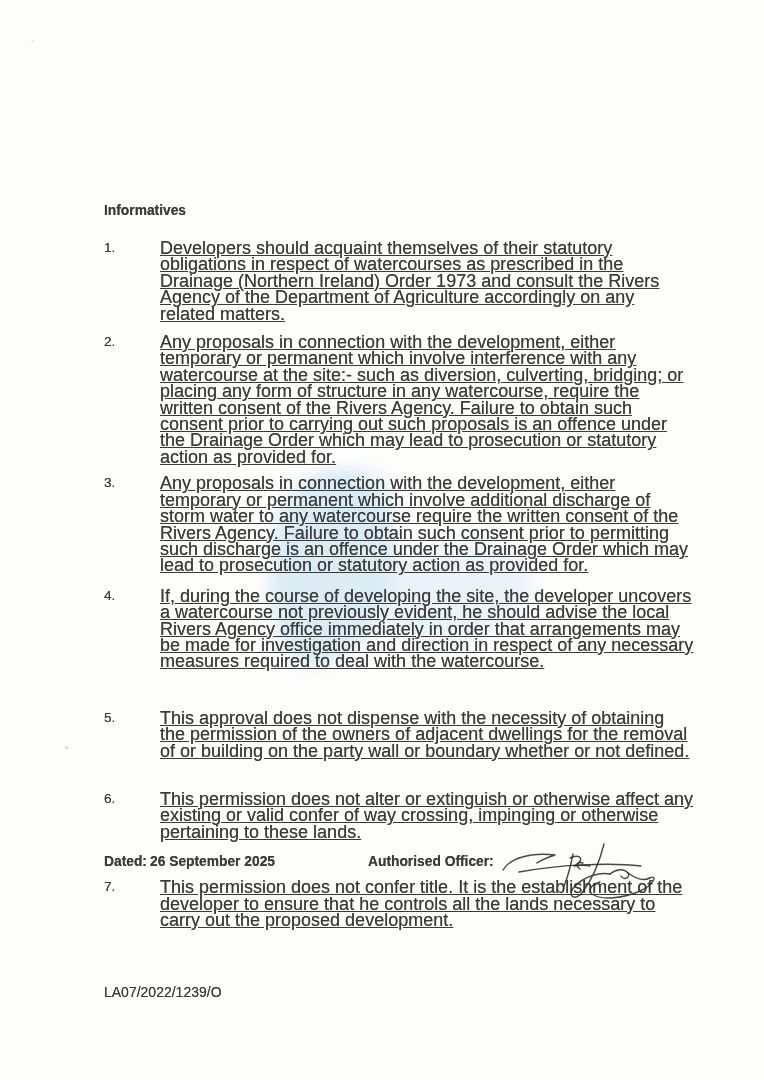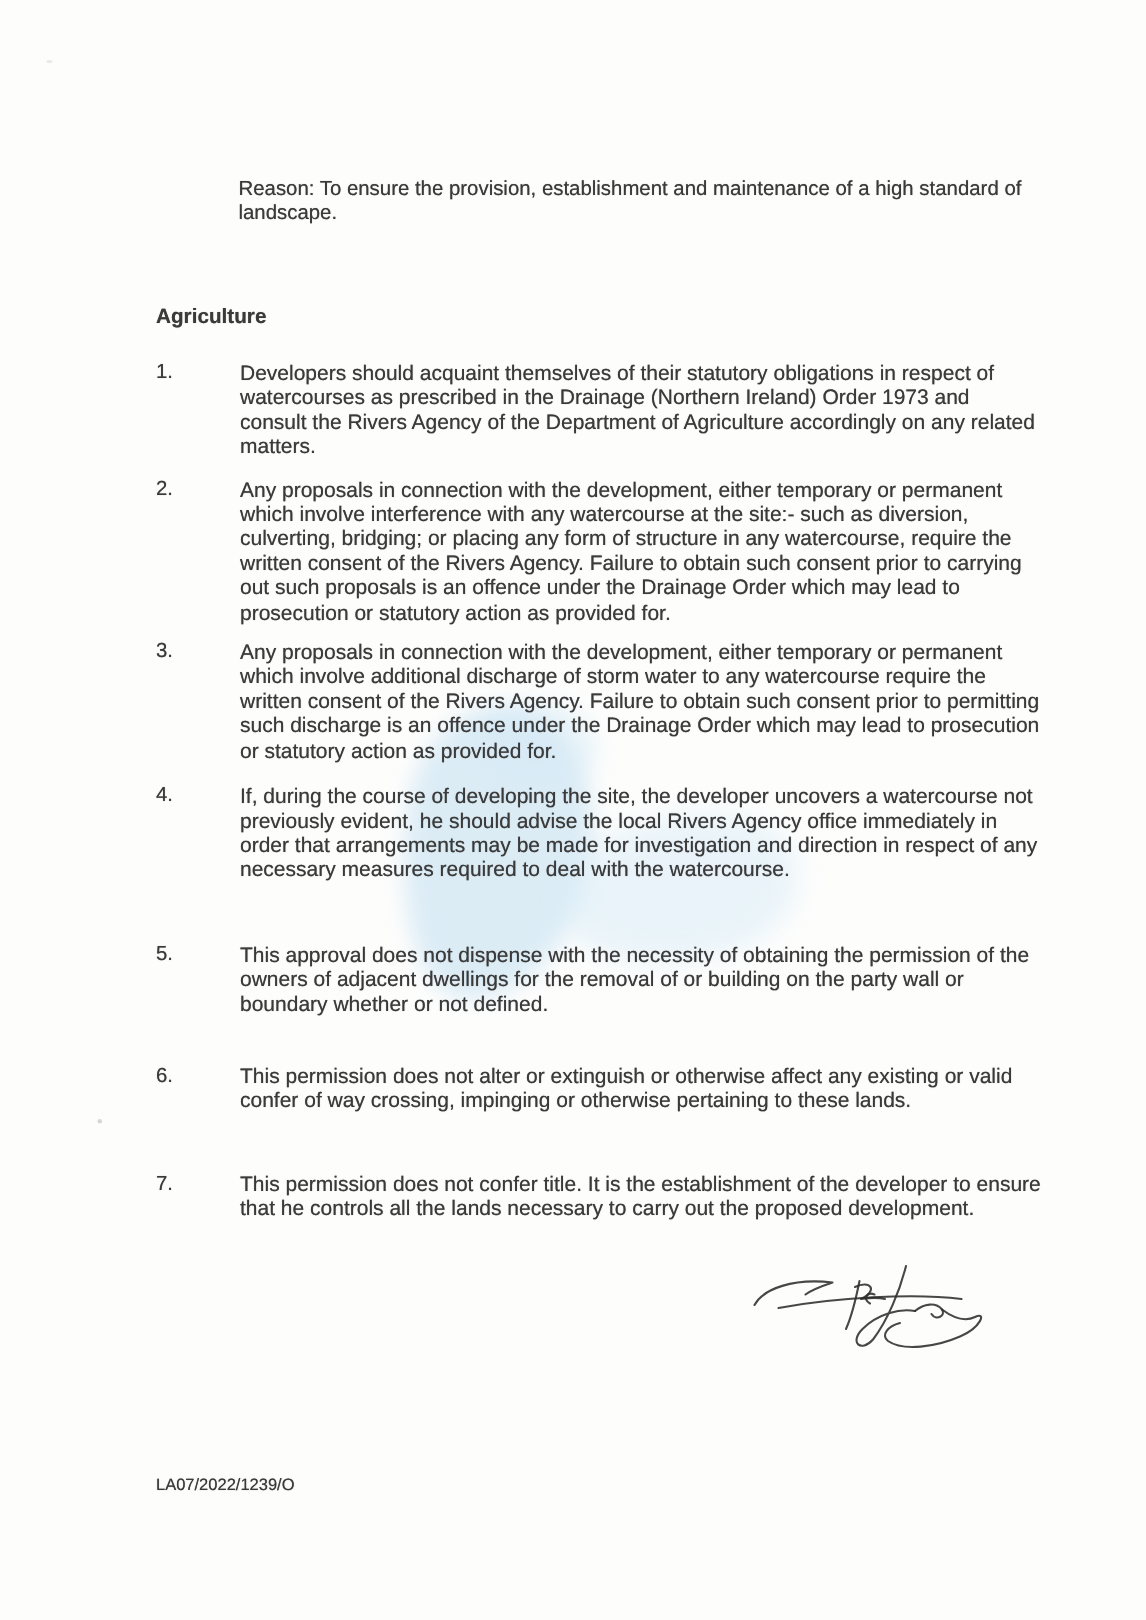--- a/index.html
+++ b/index.html
@@ -38,36 +38,36 @@
   .informative-row + .informative-row{margin-top:12px;}
   .informative-row:nth-child(3){margin-top:10px;}
   .informative-row:nth-child(4){margin-top:14px;}
   .informative-row:nth-child(5){margin-top:40px;}
   .informative-row:nth-child(6){margin-top:32px;}
   .informative-row:nth-child(7){margin-top:39px;}
   .informative-number{
     font-size:13.6px;line-height:16.4px;
   }
   .informative-text{
-    font-size:14px;line-height:16.4px;
+    font-size:18px;line-height:16.4px;text-decoration:underline;
   }
   .dated-row{
     position:absolute;left:0;top:854px;width:764px;height:24px;
     font-size:13.8px;font-weight:bold;
   }
   .dated-label{position:absolute;left:104px;top:0;}
   .dated-value{position:absolute;left:150px;top:0;}
   .officer-label{position:absolute;left:368px;top:0;}
   .signature-wrap{
     position:absolute;left:497px;top:836px;width:172px;height:84px;
     z-index:3;
   }
   .reference{
     position:absolute;left:104px;top:984px;
-    font-size:11px;
+    font-size:14px;
   }
   
   .stain-layer{position:absolute;inset:0;z-index:1;pointer-events:none;}
   .stain-a{
     position:absolute;left:268px;top:470px;width:126px;height:198px;
     background:#c8e2f2;opacity:.62;
     border-radius:48% 52% 58% 42% / 38% 46% 54% 62%;
     transform:rotate(8deg);
     filter:blur(7px);
   }
@@ -106,23 +106,22 @@
     <div class="stain-a"></div>
     <div class="stain-b"></div>
     <div class="stain-c"></div>
   </div>
 
   <div class="speck-1"></div>
   <div class="speck-2"></div>
 
   <div class="txtlayer">
 
-    <p class="reason-block scan">Reason: To ensure the provision, establishment and maintenance of a high standard of landscape.</p>
 
-    <div class="informatives-heading scan">Agriculture</div>
+    <div class="informatives-heading scan">Informatives</div>
 
     <div class="informatives-list">
   <div class="informative-row">
     <span class="informative-number scan num">1.</span>
     <span class="informative-text scan txt">Developers should acquaint themselves of their statutory obligations in respect of watercourses as prescribed in the Drainage (Northern Ireland) Order 1973 and consult the Rivers Agency of the Department of Agriculture accordingly on any related matters.</span>
   </div>
 
   <div class="informative-row">
     <span class="informative-number scan num">2.</span>
     <span class="informative-text scan txt">Any proposals in connection with the development, either temporary or permanent which involve interference with any watercourse at the site:- such as diversion, culverting, bridging; or placing any form of structure in any watercourse, require the written consent of the Rivers Agency. Failure to obtain such consent prior to carrying out such proposals is an offence under the Drainage Order which may lead to prosecution or statutory action as provided for.</span>
@@ -147,20 +146,25 @@
     <span class="informative-number scan num">6.</span>
     <span class="informative-text scan txt">This permission does not alter or extinguish or otherwise affect any existing or valid confer of way crossing, impinging or otherwise pertaining to these lands.</span>
   </div>
 
   <div class="informative-row">
     <span class="informative-number scan num">7.</span>
     <span class="informative-text scan txt">This permission does not confer title. It is the establishment of the developer to ensure that he controls all the lands necessary to carry out the proposed development.</span>
   </div>
 </div>
 
+    <div class="dated-row">
+      <span class="dated-label scan">Dated:</span>
+      <span class="dated-value scan">26 September 2025</span>
+      <span class="officer-label scan">Authorised Officer:</span>
+    </div>
 
     <div class="signature-wrap">
       <svg class="sig-svg" width="172" height="84" viewBox="0 0 172 84" xmlns="http://www.w3.org/2000/svg">
         <path d="M6,34 C12,23 32,16 58,19 C52,21 44,24 40,27"></path>
         <path d="M22,36 C60,29 112,26 144,30"></path>
         <path d="M76,18 C74,28 71,41 67,50"></path>
         <path d="M73,22 C83,17 89,24 77,30 C84,29 89,29 93,30"></path>
         <path d="M86,27 C81,25 78,30 83,33"></path>
         <path d="M107,8 C103,24 95,44 85,57 C77,66 69,59 78,50 C88,40 103,36 113,38"></path>
         <path d="M113,38 C119,33 127,32 131,37 C134,41 127,45 124,40"></path>

